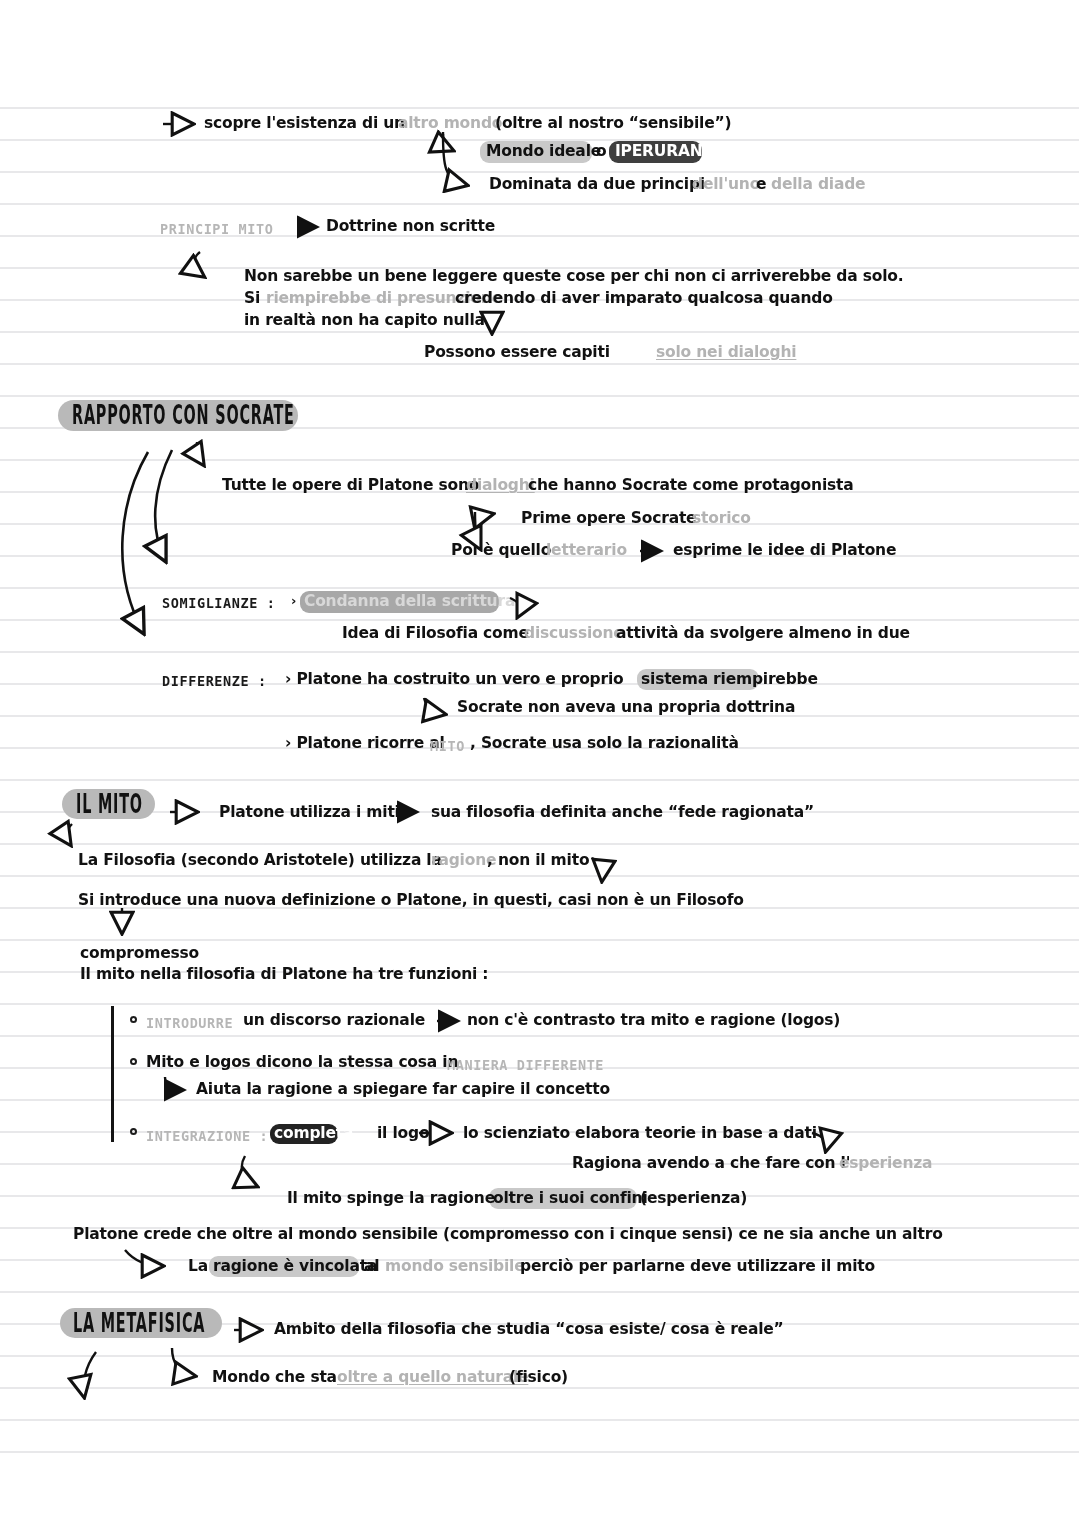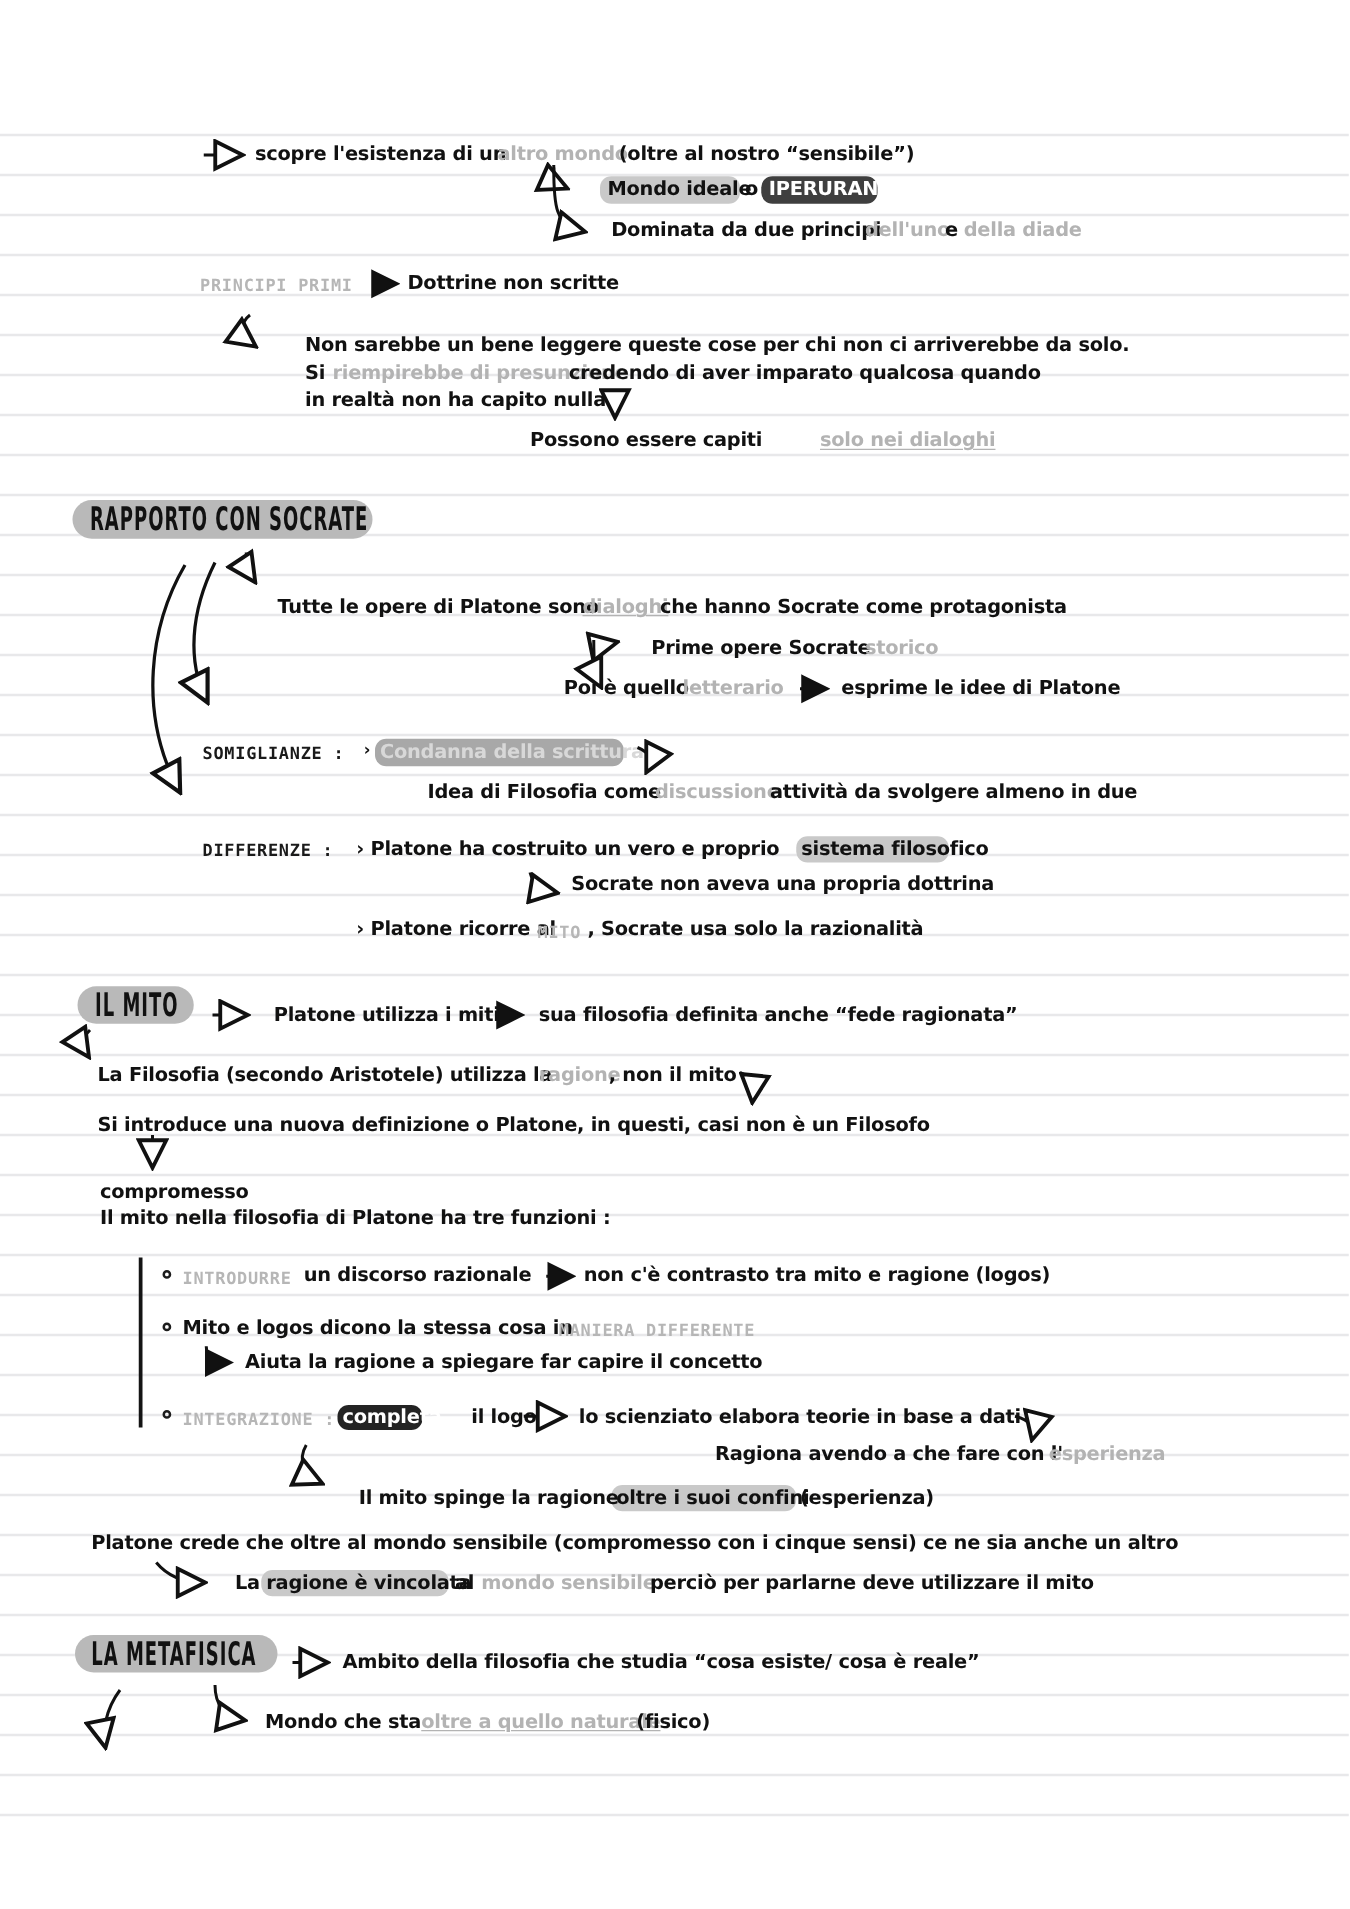--- a/index.html
+++ b/index.html
@@ -199,21 +199,21 @@
 
   <div class="t on-hl txt-on-light" style="left:486px; top:144px;">Mondo ideale</div>
   <div class="t" style="left:596px; top:144px;">o</div>
   <div class="t on-hl txt-on-dark" style="left:615px; top:144px;">IPERURANIO</div>
 
   <div class="t" style="left:489px; top:177px;">Dominata da due principi</div>
   <div class="t gray" style="left:692px; top:177px;">dell'uno</div>
   <div class="t" style="left:756px; top:177px;">e</div>
   <div class="t gray" style="left:771px; top:177px;">della diade</div>
 
-  <div class="caps gray" style="position:absolute; left:160px; top:221px;">PRINCIPI PRIMI</div>
+  <div class="caps gray" style="position:absolute; left:160px; top:221px;">PRINCIPI MITO</div>
   <div class="t" style="left:326px; top:219px;">Dottrine non scritte</div>
 
   <div class="t" style="left:244px; top:269px;">Non sarebbe un bene leggere queste cose per chi non ci arriverebbe da solo.</div>
   <div class="t" style="left:244px; top:291px;">Si</div>
   <div class="t gray" style="left:266px; top:291px;">riempirebbe di presunzione</div>
   <div class="t" style="left:455px; top:291px;">credendo di aver imparato qualcosa quando</div>
   <div class="t" style="left:244px; top:313px;">in realtà non ha capito nulla</div>
 
   <div class="t" style="left:424px; top:345px;">Possono essere capiti</div>
   <div class="t gray ul" style="left:608px; top:345px;padding-left:48px;">solo nei dialoghi</div>
@@ -232,21 +232,21 @@
   <div class="caps dark" style="position:absolute; left:162px; top:595px;">SOMIGLIANZE :</div>
   <div class="t" style="left:291px; top:594px; font-size:13px;">›</div>
   <div class="t on-hl txt-on-mid" style="left:304px; top:594px;">Condanna della scrittura</div>
 
   <div class="t" style="left:342px; top:626px;">Idea di Filosofia come</div>
   <div class="t gray" style="left:524px; top:626px;">discussione</div>
   <div class="t" style="left:616px; top:626px;">attività da svolgere almeno in due</div>
 
   <div class="caps dark" style="position:absolute; left:162px; top:673px;">DIFFERENZE :</div>
   <div class="t" style="left:285px; top:672px;">› Platone ha costruito un vero e proprio</div>
-  <div class="t on-hl txt-on-light" style="left:641px; top:672px;">sistema filosofico</div>
+  <div class="t on-hl txt-on-light" style="left:641px; top:672px;">sistema riempirebbe</div>
 
   <div class="t" style="left:457px; top:700px;">Socrate non aveva una propria dottrina</div>
 
   <div class="t" style="left:285px; top:736px;">› Platone ricorre al</div>
   <div class="caps gray" style="position:absolute; left:430px; top:738px;">MITO</div>
   <div class="t" style="left:470px; top:736px;">, Socrate usa solo la razionalità</div>
 
   <div class="t" style="left:219px; top:805px;">Platone utilizza i miti</div>
   <div class="t" style="left:431px; top:805px;">sua filosofia definita anche “fede ragionata”</div>
 

